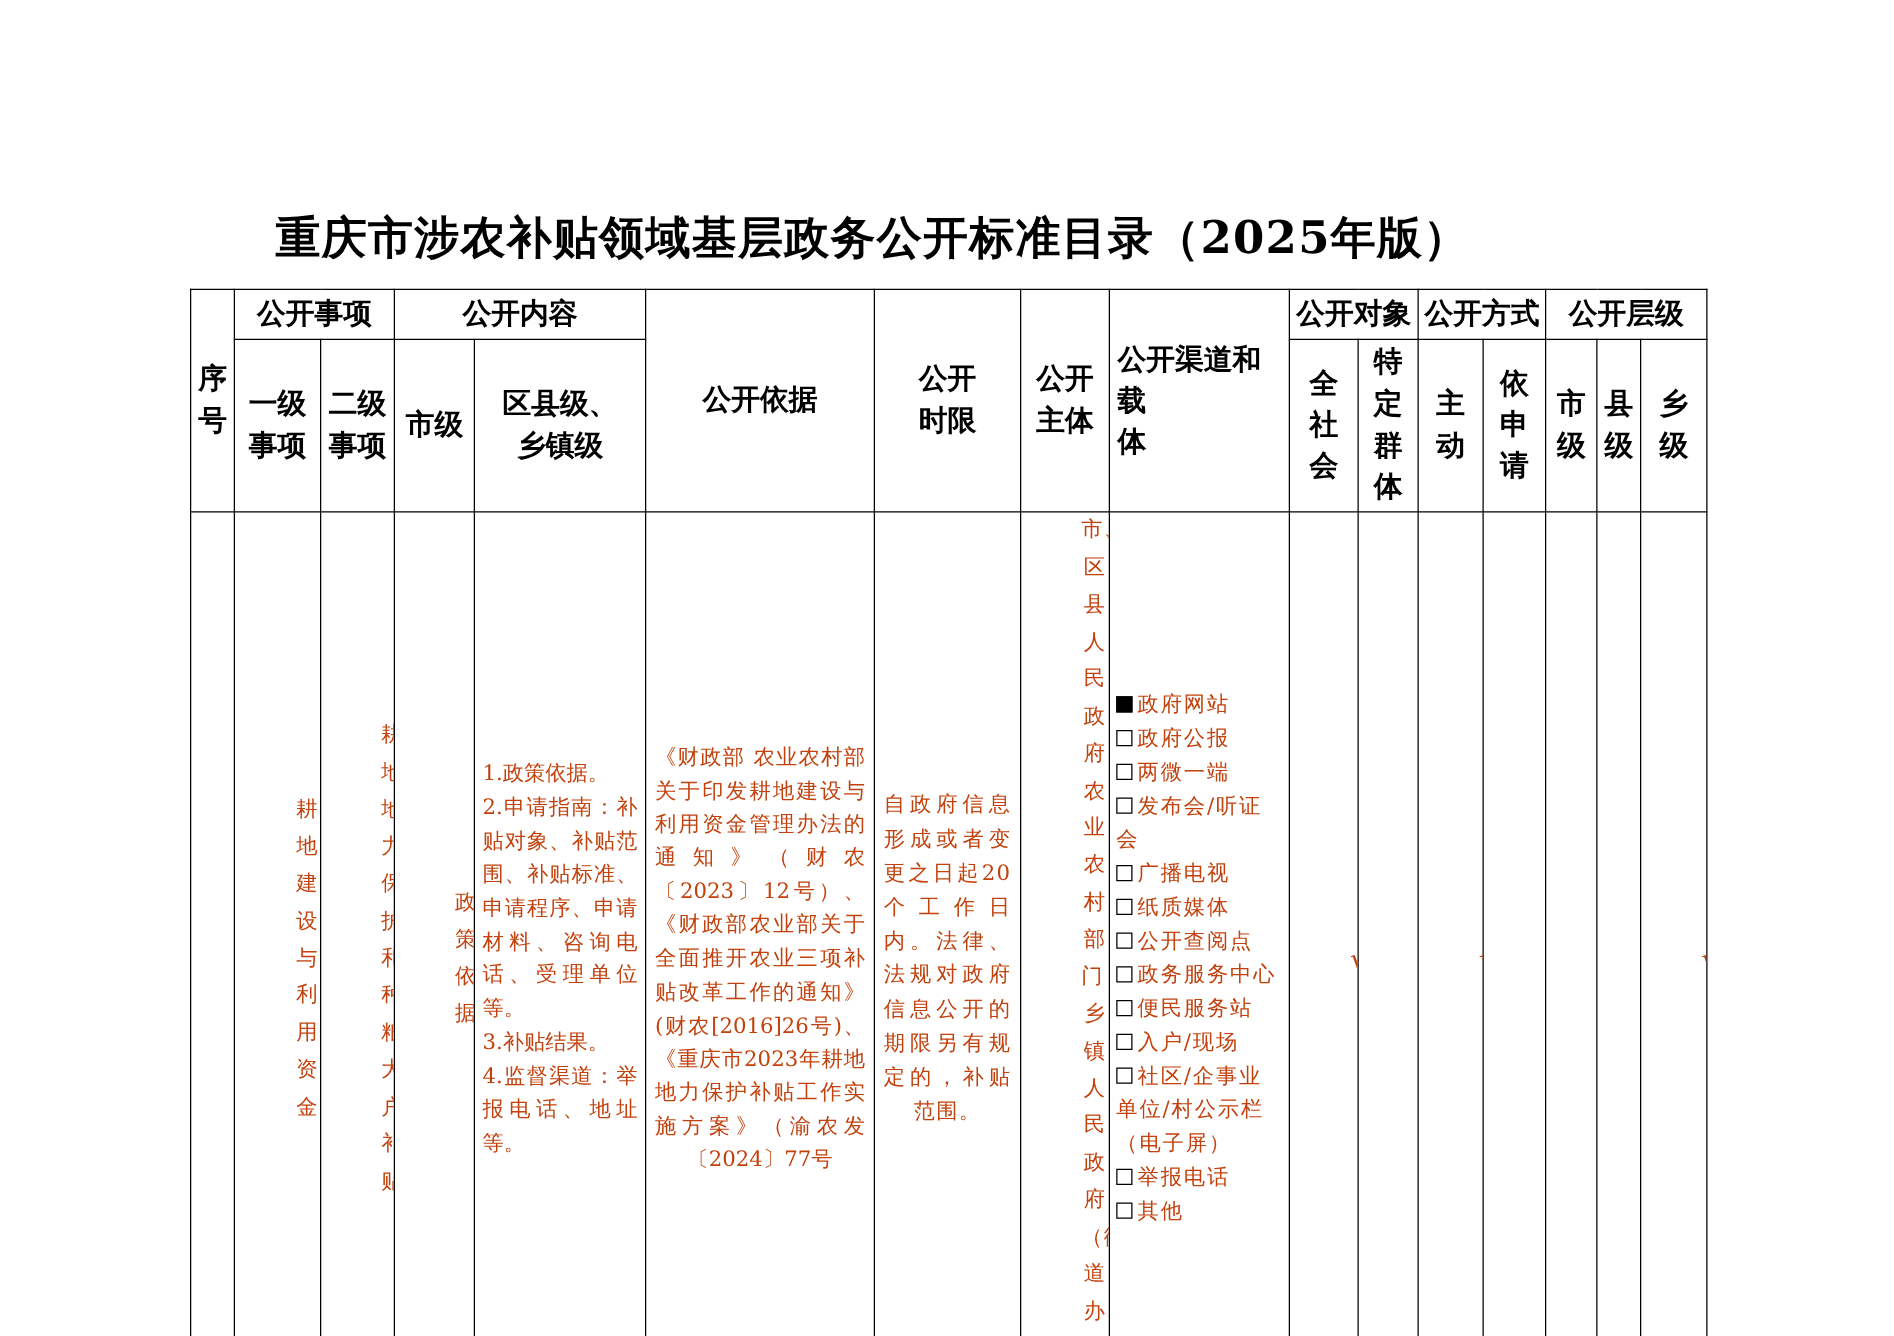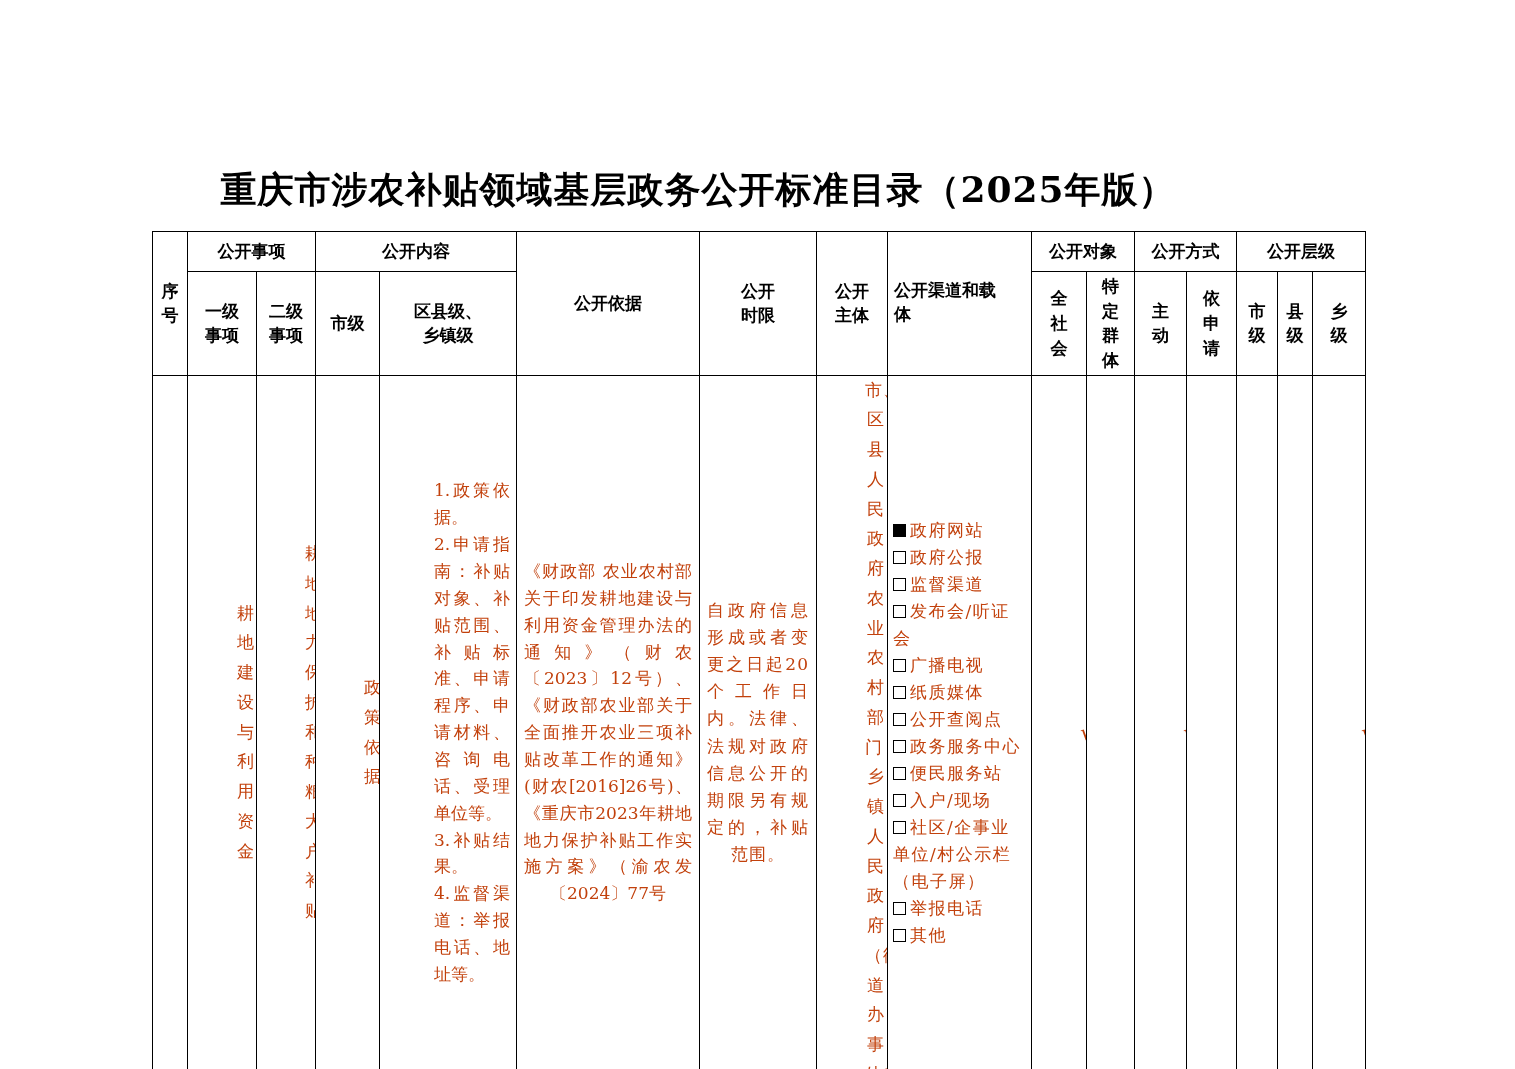--- a/index.html
+++ b/index.html
@@ -35,21 +35,21 @@
   }
   .doc-table th, .doc-table td {
     border: 1px solid #000000;
     vertical-align: middle;
     overflow: hidden;
     padding-left: 48px;
   }
   .doc-table th {
     font-family: "DejaVu Sans", "Liberation Sans", sans-serif;
     font-weight: bold;
-    font-size: 17px;
+    font-size: 23px;
     text-align: center;
     white-space: pre-line;
     line-height: 1.45;
     padding: 2px;
   }
   .doc-table td {
     font-family: "DejaVu Serif", "Liberation Serif", serif;
     font-size: 17px;
     color: #c2410c;
   }
@@ -60,21 +60,20 @@
   td.c-center {
     text-align: center;
     white-space: pre-line;
     line-height: 1.75;
     letter-spacing: 1px;
   }
   td.c-paras { padding: 0 6px; }
   td.c-paras .para {
     text-align: justify;
     line-height: 1.58;
-    margin-left: 48px;
   }
   td.c-basis {
     text-align: justify;
     text-align-last: center;
     padding: 0 7px;
     line-height: 1.58;
   }
   td.c-time {
     text-align: justify;
     text-align-last: center;
@@ -206,21 +205,21 @@
 村部
 门，乡
 镇人
 民政
 府（街
 道办
 事处）</td>
       <td class="c-channels">
         <div class="channel-item"><span class="checkbox filled"></span><span>政府网站</span></div>
         <div class="channel-item"><span class="checkbox"></span><span>政府公报</span></div>
-        <div class="channel-item"><span class="checkbox"></span><span>监督渠道</span></div>
+        <div class="channel-item"><span class="checkbox"></span><span>两微一端</span></div>
         <div class="channel-item"><span class="checkbox"></span><span>发布会/听证会</span></div>
         <div class="channel-item"><span class="checkbox"></span><span>广播电视</span></div>
         <div class="channel-item"><span class="checkbox"></span><span>纸质媒体</span></div>
         <div class="channel-item"><span class="checkbox"></span><span>公开查阅点</span></div>
         <div class="channel-item"><span class="checkbox"></span><span>政务服务中心</span></div>
         <div class="channel-item"><span class="checkbox"></span><span>便民服务站</span></div>
         <div class="channel-item"><span class="checkbox"></span><span>入户/现场</span></div>
         <div class="channel-item"><span class="checkbox"></span><span>社区/企事业单位/村公示栏（电子屏）</span></div>
         <div class="channel-item"><span class="checkbox"></span><span>举报电话</span></div>
         <div class="channel-item"><span class="checkbox"></span><span>其他</span></div>

